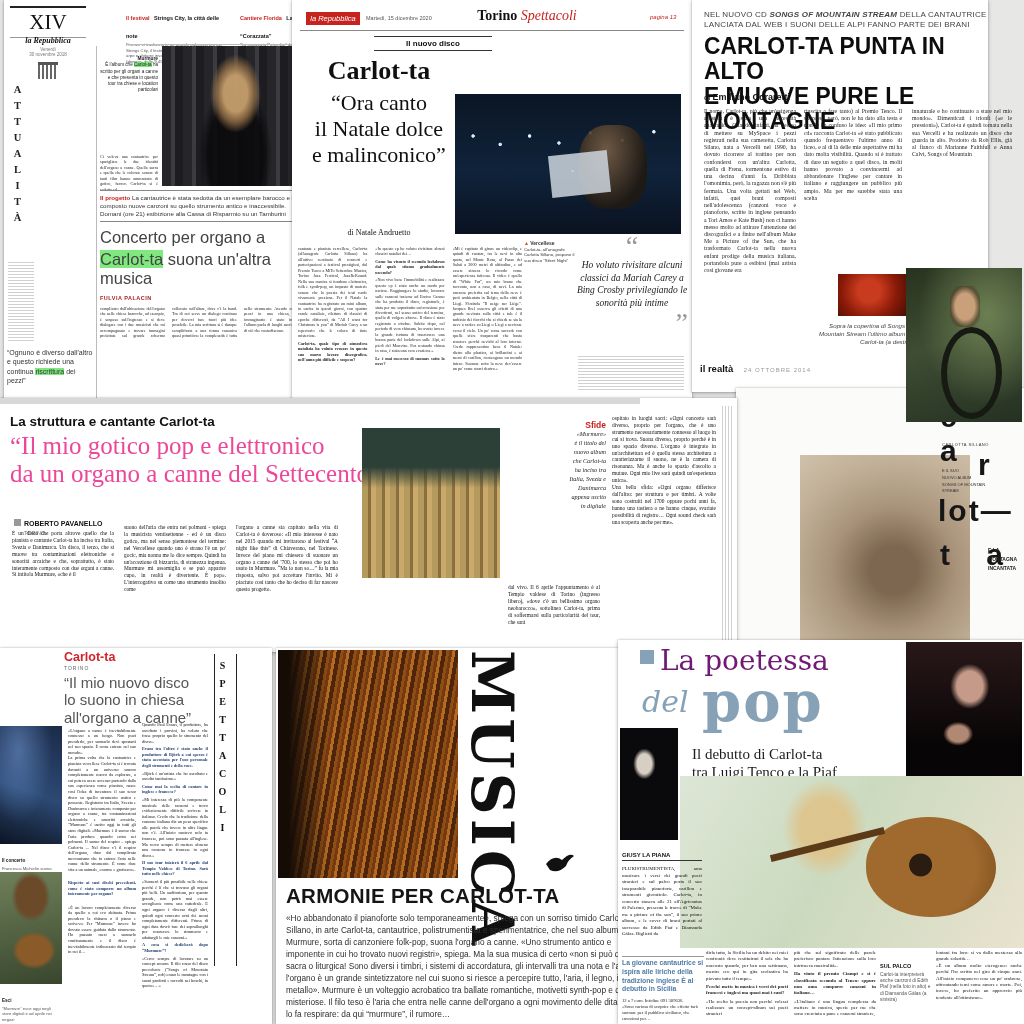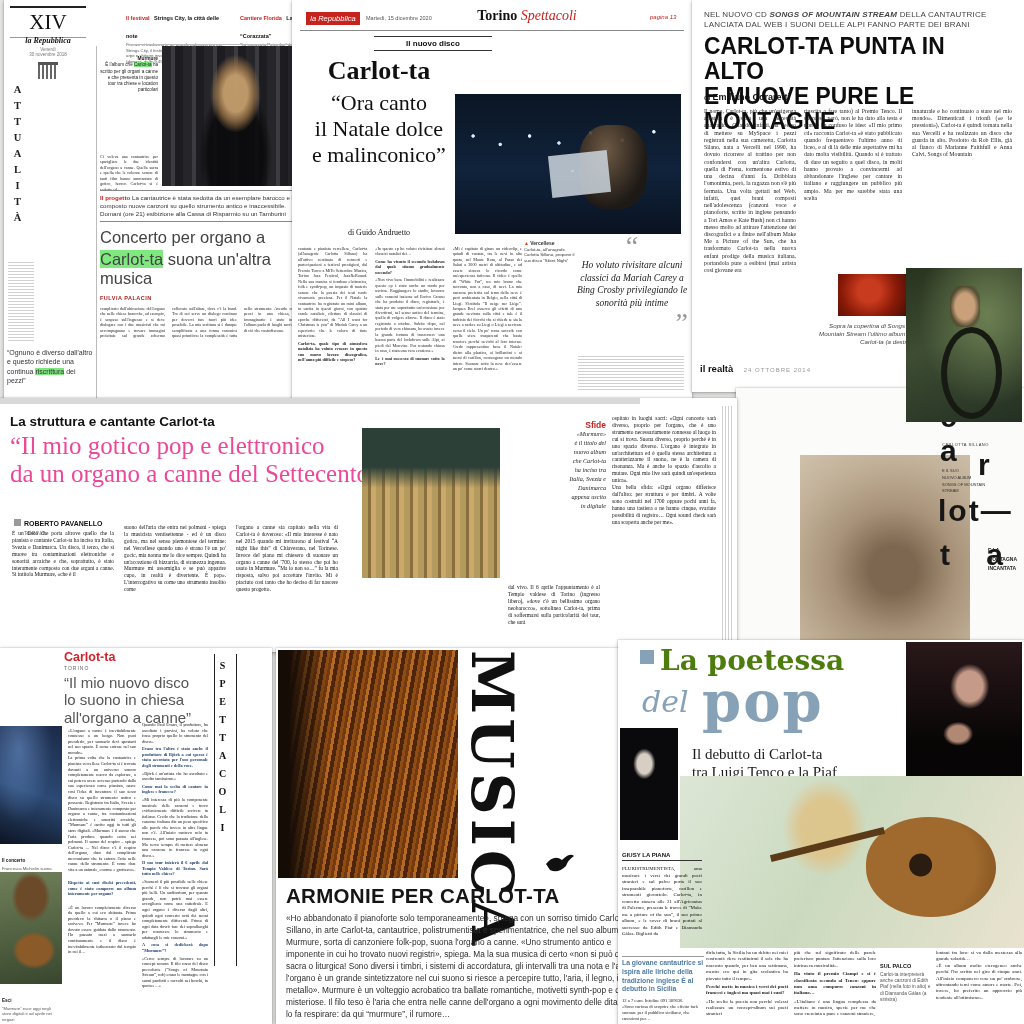--- a/index.html
+++ b/index.html
@@ -103,21 +103,21 @@
     <b>Torino</b>
     <i class="red">Spettacoli</i>
   </div>
   <div class="t red" style="left:358px;top:14px;font-size:6px;font-style:italic">pagina 13</div>
   <div class="rule" style="left:8px;top:30px;width:384px;height:1px;background:#888"></div>
   <div class="t" style="left:82px;top:36px;width:118px;text-align:center;font-size:8px;font-weight:bold;border-top:1px solid #333;border-bottom:1px solid #333;padding:2px 0">Il nuovo disco</div>
   <div class="t serif" style="left:8px;top:56px;width:158px;text-align:center;font-size:26px;font-weight:bold;color:#101010">Carlot-ta</div>
   <div class="t serif pre" style="left:8px;top:90px;width:158px;text-align:center;font-size:22px;line-height:1.18;color:#101010">“Ora canto
 il Natale dolce
 e malinconico”</div>
-  <div class="t serif" style="left:8px;top:228px;width:158px;text-align:center;font-size:8px">di Guido Andruetto</div>
+  <div class="t serif" style="left:8px;top:228px;width:158px;text-align:center;font-size:8px">di Natale Andruetto</div>
   <div class="photo photo-piano" style="left:163px;top:94px;width:226px;height:140px">
     <div class="head"></div>
     <div class="sheet"></div>
   </div>
   <div class="t serif just" style="left:6px;top:246px;width:224px;height:150px;column-count:3;column-gap:8px;font-size:4.2px;line-height:1.3;color:#222;overflow:hidden">
     <p>cantante e pianista vercellese, Carlot-ta (all'anagrafe Carlotta Sillano) ha all'attivo centinaia di concerti e partecipazioni a festival prestigiosi, dal Premio Tenco a MiTo Settembre Musica, Torino Jazz Festival, JazzReRound. Nella sua musica si fondono elettronica, folk e synth-pop, un impasto di materie sonore che la poesia dei testi rende vivamente preziosa. Per il Natale la cantautrice ha registrato un mini album, in uscita in questi giorni, con quattro carole natalizie, riletture di classici di epoche differenti, da “All I want for Christmas is you” di Mariah Carey a un repertorio che le colora di tinte misteriose.</p>
     <h4 class="qh2" style="font-size:4.2px">Carlot-ta, quale tipo di atmosfera natalizia ha voluto evocare in questo suo nuovo lavoro discografico, nell'anno più difficile e sospeso?</h4>
     <p>«In questo ep ho voluto rivisitare alcuni classici natalizi dei…</p>
     <h4 class="qh2" style="font-size:4.2px">Come ha vissuto il secondo lockdown dal quale stiamo gradualmente uscendo?</h4>
     <p>«Non vivo bene l'immobilità e realizzare questo ep è stato anche un modo per uscirne. Raggiungere lo studio, lavorare sulle canzoni insieme ad Enrico Caruso che ha prodotto il disco, registrarle, è stata per me soprattutto un'occasione per divertirmi, nel senso antico del termine, quello di volgere altrove. Il disco è stato registrato a ottobre. Subito dopo, nel periodo di vera chiusura, ho avuto invece la grande fortuna di trascorrere una buona parte del lockdown sulle Alpi, ai piedi del Monviso. Pur restando chiusa in casa, è stata una vera evasione.»</p>
@@ -130,21 +130,21 @@
     <div>Carlot-ta, all'anagrafe Carlotta Sillano, propone il suo disco “Silent Night”</div>
   </div>
   <div class="t" style="left:284px;top:238px;width:112px;text-align:center">
     <div class="serif" style="font-size:28px;color:#999;line-height:.6">“</div>
     <div class="serif" style="font-style:italic;font-size:9.5px;line-height:1.35;color:#1a1a1a;margin-top:4px">Ho voluto rivisitare alcuni classici da Mariah Carey a Bing Crosby privilegiando le sonorità più intime</div>
     <div class="serif" style="font-size:28px;color:#999;line-height:.9;text-align:right">”</div>
   </div>
   <div class="greek" style="left:286px;top:356px;width:106px;height:36px"></div>
 </div>
 
-<div class="clip" style="left:692px;top:0;width:332px;height:392px">
+<div class="clip" style="left:692px;top:0;width:296px;height:392px">
   <div class="t" style="left:12px;top:10px;width:306px;font-size:8px;line-height:1.3;color:#444;letter-spacing:.2px">
     <span>NEL NUOVO CD </span><b><i>SONGS OF MOUNTAIN STREAM</i></b><span> DELLA CANTAUTRICE LANCIATA DAL WEB I SUONI DELLE ALPI FANNO PARTE DEI BRANI</span>
   </div>
   <div class="t pre" style="left:12px;top:34px;width:316px;font-size:24px;font-weight:800;line-height:1.04;color:#0d0d0d;transform:scaleX(.95);transform-origin:left">CARLOT-TA PUNTA IN ALTO
 E MUOVE PURE LE MONTAGNE</div>
   <div class="t" style="left:12px;top:92px;font-size:8px"><span>di </span><b style="font-size:9px">Emiliano Coraretti</b></div>
   <div class="t serif just" style="left:12px;top:108px;width:92px;height:248px;font-size:5.8px;line-height:1.25;color:#1d1d1d;overflow:hidden">Il nome, Carlot-ta, più che un'esigenza artistica è stata una necessità anagrafica. Quando, infatti, ha deciso di mettere su MySpace i pezzi registrati nella sua cameretta, Carlotta Silano, nata a Vercelli nel 1990, ha dovuto ricorrere al trattino per non confondersi con un'altra Carlotta, quella di Frena, tormentone estivo di una decina d'anni fa. Dribblata l'omonimia, però, la ragazza non s'è più fermata.
 Una volta gettati nel Web, infatti, quei brani composti nell'adolescenza (canzoni voce e pianoforte, scritte in inglese pensando a Tori Amos e Kate Bush) non ci hanno messo molto ad attirare l'attenzione dei discografici e a finire nell'album Make Me a Picture of the Sun, che ha trasformato Carlot-ta nella nuova enfant prodige della musica italiana, portandola pure a esibirsi (mai artista così giovane era</div>
   <div class="t serif just" style="left:112px;top:108px;width:98px;height:162px;font-size:5.8px;line-height:1.25;color:#1d1d1d;overflow:hidden">riuscita a fare tanto) al Premio Tenco. Il successo, però, non le ha dato alla testa e non le ha confuso le idee: «Il mio primo cd» racconta Carlot-ta «è stato pubblicato quando frequentavo l'ultimo anno di liceo, e al di là delle mie aspettative mi ha dato molta visibilità. Quando si è trattato di dare un seguito a quel disco, in molti hanno provato a convincermi ad abbandonare l'inglese per cantare in italiano e raggiungere un pubblico più ampio. Ma per me sarebbe stata una scelta</div>
   <div class="t serif just" style="left:220px;top:108px;width:100px;height:156px;font-size:5.8px;line-height:1.25;color:#1d1d1d;overflow:hidden">innaturale e ho continuato a stare nel mio mondo».
@@ -252,21 +252,21 @@
   <div class="t vrot slab" style="left:182px;top:2px;height:260px;font-size:58px;font-weight:bold;letter-spacing:4px;color:#101010">MUSICA</div>
   <svg class="t" style="left:268px;top:202px" width="32" height="24" viewBox="0 0 32 24">
       <path d="M2 14 Q10 4 18 10 Q26 2 30 6 Q24 10 22 16 Q14 24 6 20 Z" fill="#111"></path>
     </svg>
   <div class="t" style="left:10px;top:236px;font-size:20.5px;font-weight:800;letter-spacing:.3px;color:#151515">ARMONIE PER CARLOT-TA</div>
   <div class="t" style="left:10px;top:264px;width:358px;height:108px;font-size:8.3px;line-height:1.45;color:#2e2e2e;overflow:hidden">«Ho abbandonato il pianoforte solo temporaneamente», spiega con un sorriso timido Carlotta Sillano, in arte Carlot-ta, cantautrice, polistrumentista e sperimentatrice, che nel suo album Murmure, sorta di canzoniere folk-pop, suona l'organo a canne. «Uno strumento antico e imponente in cui ho trovato nuovi registri», spiega. Ma la sua musica di certo «non si può definire sacra o liturgica! Sono diversi i timbri, i sistemi di accordatura, gli intervalli tra una nota e l'altra, l'organo è un grande sintetizzatore nel cui suono si riesce a percepire tutto, l'aria, il legno, il metallo». Murmure è un volteggio acrobatico tra ballate romantiche, motivetti synth-pop e danze misteriose. Il filo teso è l'aria che entra nelle canne dell'organo a ogni movimento delle dita, che lo fa respirare: da qui “murmure”, il rumore…</div>
 </div>
 
 <div class="clip" style="left:618px;top:640px;width:406px;height:384px">
   <div class="t" style="left:22px;top:10px;width:14px;height:14px;background:#87a2b6"></div>
-  <div class="t slab" style="left:42px;top:4px;font-size:28px;font-weight:bold;color:#4d7c0f">La poetessa</div>
+  <div class="t slab" style="left:42px;top:4px;font-size:28px;font-weight:normal;color:#701a75">La poetessa</div>
   <div class="t slab" style="left:24px;top:44px;font-size:30px;font-style:italic;color:#87a2b6">del</div>
   <div class="t slab" style="left:84px;top:28px;font-size:56px;font-weight:bold;letter-spacing:2px;color:#87a2b6">pop</div>
   <div class="t serif pre" style="left:74px;top:106px;width:210px;font-size:15px;line-height:1.18;color:#1b1b1b">Il debutto di Carlot-ta
 tra Luigi Tenco e la Piaf</div>
   <div class="photo photo-piaf" style="left:288px;top:2px;width:116px;height:148px"></div>
   <div class="photo photo-goth" style="left:2px;top:88px;width:58px;height:112px"></div>
   <div class="photo photo-pastoral" style="left:62px;top:136px;width:344px;height:172px">
     <div class="gbody"></div>
     <div class="gneck"></div>
   </div>

